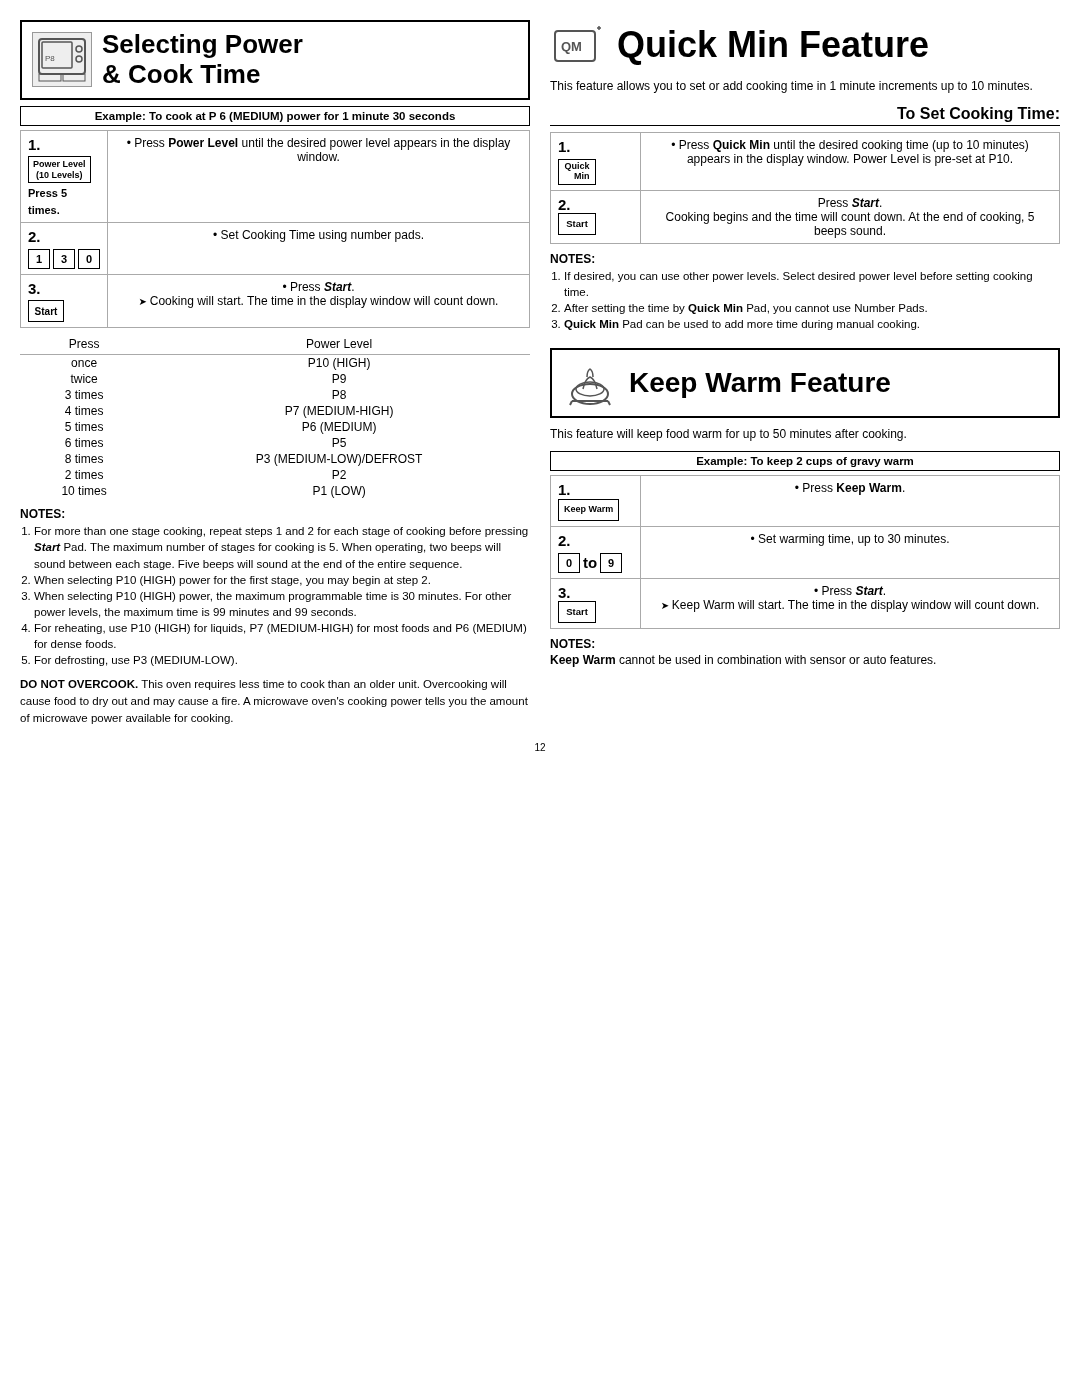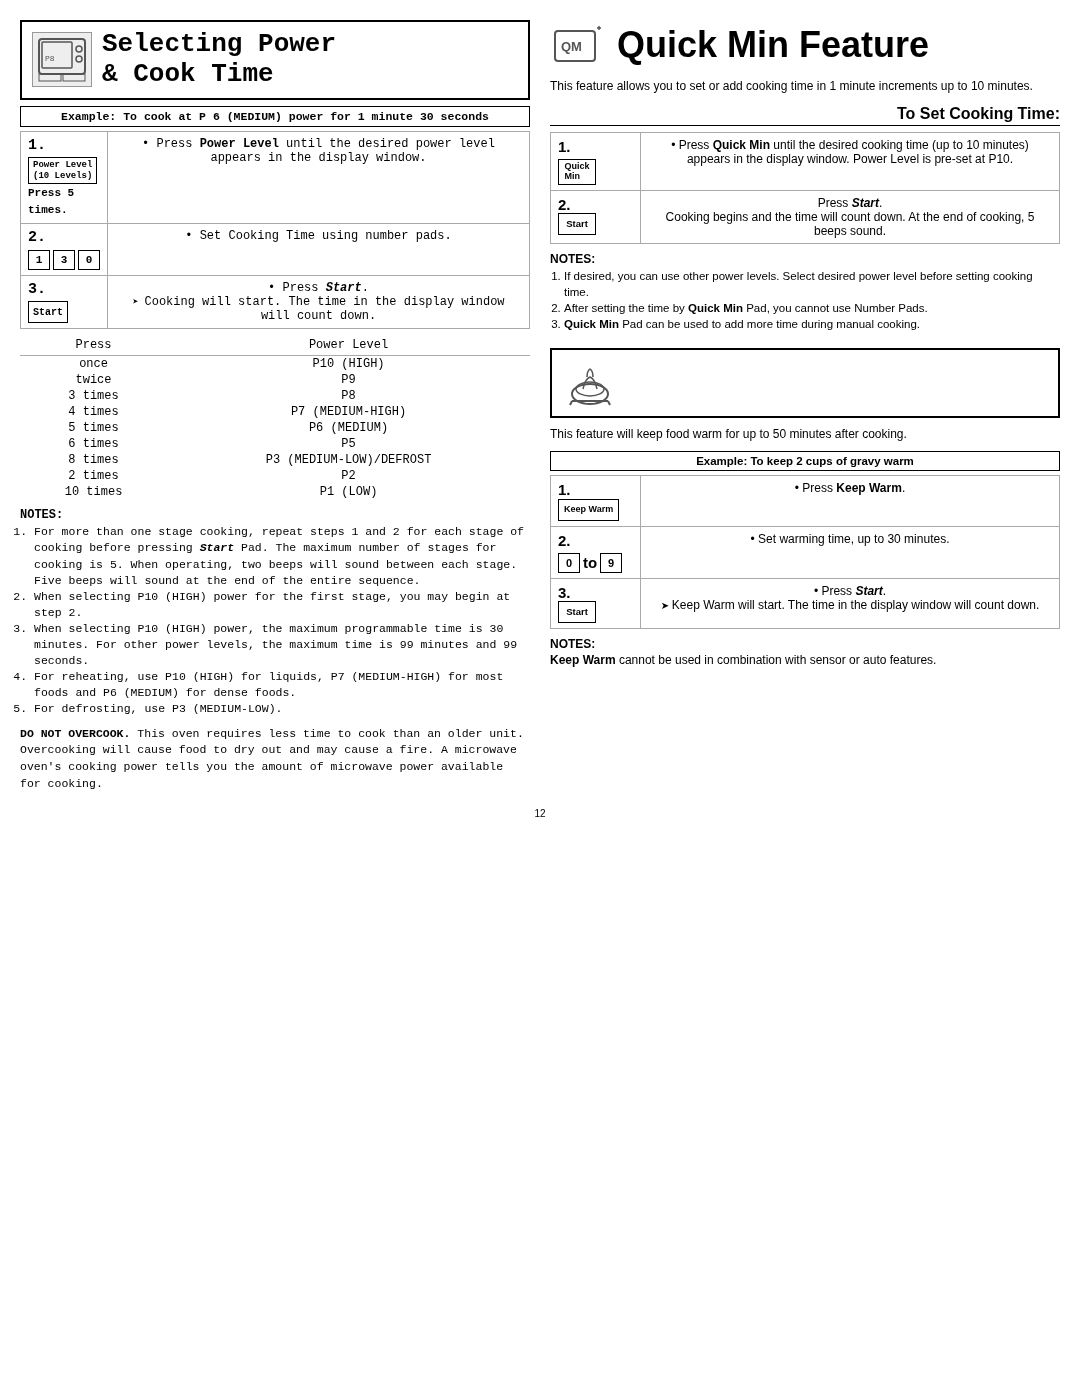--- a/index.html
+++ b/index.html
@@ -14,21 +14,20 @@
     }
     .page-container {
       display: flex;
       gap: 20px;
       width: 100%;
     }
     
     .left-col {
       flex: 1;
       min-width: 0;
-      font-family: Liberation Mono, monospace;
     }
     
     .right-col {
       flex: 1;
       min-width: 0;
     }
 
     
     .section-header {
       display: flex;
@@ -228,21 +227,21 @@
 
     .inline-btn {
       display: inline-flex;
       align-items: center;
       justify-content: center;
       border: 1px solid #000;
       font-size: 9.5px;
       padding: 2px 5px;
       min-width: 38px;
       min-height: 22px;
-      text-align: left;
+      text-align: right;
       line-height: 1.1;
     }
 
     
     .sub-arrow::before {
       content: "➤ ";
       font-size: 10px;
     }
   </style>
 </head>
@@ -433,20 +432,21 @@
         <svg width="50" height="48" viewBox="0 0 50 48">
           <ellipse cx="25" cy="35" rx="18" ry="10" fill="none" stroke="#555" stroke-width="2"></ellipse>
           <ellipse cx="25" cy="30" rx="14" ry="7" fill="none" stroke="#555" stroke-width="1.5"></ellipse>
           <path d="M18 30 Q20 20 25 18 Q30 20 32 30" fill="none" stroke="#555" stroke-width="1.5"></path>
           <path d="M22 18 Q22 12 25 10 Q28 12 28 18" fill="none" stroke="#555" stroke-width="1.5"></path>
           <line x1="7" y1="42" x2="43" y2="42" stroke="#555" stroke-width="2"></line>
           <line x1="7" y1="42" x2="5" y2="46" stroke="#555" stroke-width="2"></line>
           <line x1="43" y1="42" x2="45" y2="46" stroke="#555" stroke-width="2"></line>
         </svg>
       </div>
+      <h1>Keep Warm Feature</h1>
     </div>
 
     <div class="kw-desc">This feature will keep food warm for up to 50 minutes after cooking.</div>
 
     <div class="example-bar">
       <strong>Example: To keep 2 cups of gravy warm</strong>
     </div>
 
     <table class="steps-table">
       <tbody>

